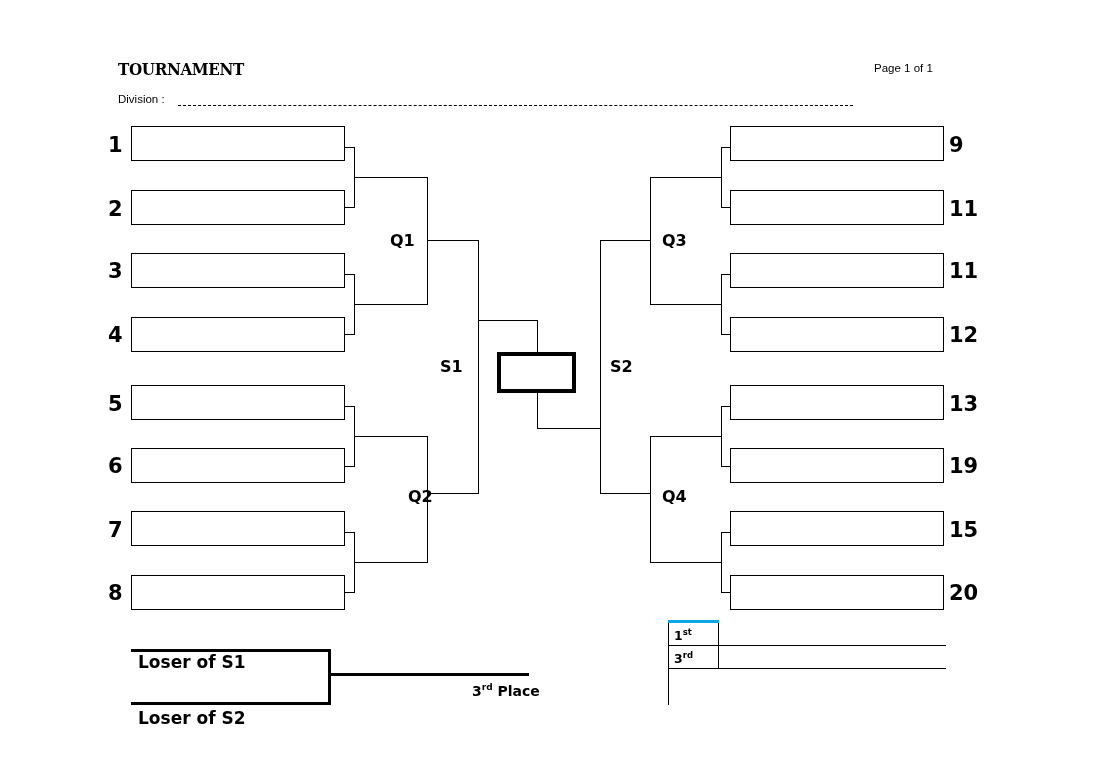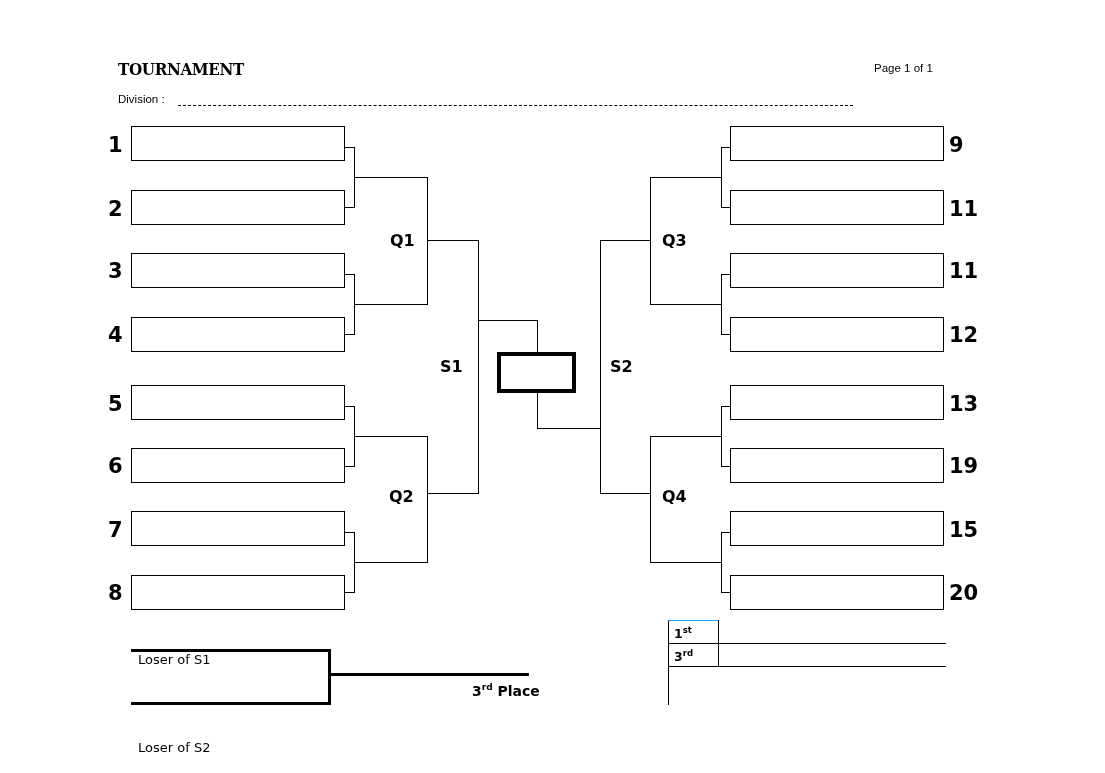--- a/index.html
+++ b/index.html
@@ -108,22 +108,22 @@
     height: 0;
     border-top: 3px solid #000;
   }
   .tp-vline {
     position: absolute;
     width: 0;
     border-left: 3px solid #000;
   }
   .tp-text {
     position: absolute;
-    font-size: 13px;
-    font-weight: normal;
+    font-size: 17px;
+    font-weight: bold;
     font-family: "DejaVu Sans", sans-serif;
     white-space: nowrap;
   }
   .tp-place {
     position: absolute;
     left: 472px;
     top: 682px;
     font-size: 14px;
     font-weight: bold;
     font-family: "DejaVu Sans", sans-serif;
@@ -152,21 +152,21 @@
     border-right: 1px solid #000;
     border-bottom: 1px solid #000;
     padding-left: 6px;
     line-height: 19px;
   }
   .res-table td.rank sup { font-size: 8.5px; }
   .res-table td.blank {
     border-bottom: 1px solid #000;
   }
   .res-table tr:first-child td.blank { border-bottom: 1px solid #000; }
-  .res-table tr:first-child td.rank { border-top: 1px solid #0ea5e9; }
+  .res-table tr:first-child td.rank { border-top: 3px solid #0ea5e9; }
   .res-table tr:first-child td.blank { border-top: 0; }
   .res-left-edge {
     position: absolute;
     left: 668px;
     top: 620px;
     width: 0;
     height: 85px;
     border-left: 1px solid #000;
   }
 </style>
@@ -217,21 +217,21 @@
   <div class="hline" style="left:345px;top:592px;width:9px;"></div>
   <div class="vline" style="left:354px;top:532px;height:61px;"></div>
   <div class="hline" style="left:354px;top:562px;width:74px;"></div>
 
   <div class="vline" style="left:427px;top:177px;height:128px;"></div>
   <div class="hline" style="left:427px;top:240px;width:52px;"></div>
   <div class="rnd-label" style="left:390px;top:231px;">Q1</div>
 
   <div class="vline" style="left:427px;top:436px;height:127px;"></div>
   <div class="hline" style="left:427px;top:493px;width:52px;"></div>
-  <div class="rnd-label" style="left:389px;top:487px;">Q2</div>
+  <div class="rnd-label" style="left:408px;top:487px;">Q2</div>
 
   <div class="vline" style="left:478px;top:240px;height:254px;"></div>
   <div class="hline" style="left:478px;top:320px;width:60px;"></div>
   <div class="vline" style="left:537px;top:320px;height:42px;"></div>
   <div class="rnd-label" style="left:440px;top:357px;">S1</div>
 
   <div class="champ-box"></div>
 
   <div class="seed" style="left:949px;top:135px;">9</div>
   <div class="seed" style="left:949px;top:199px;">11</div>
@@ -282,21 +282,21 @@
   <div class="vline" style="left:600px;top:240px;height:254px;"></div>
   <div class="hline" style="left:537px;top:428px;width:64px;"></div>
   <div class="vline" style="left:537px;top:385px;height:44px;"></div>
   <div class="rnd-label" style="left:610px;top:357px;">S2</div>
 
   <div class="tp-hline" style="left:131px;top:649px;width:200px;"></div>
   <div class="tp-hline" style="left:131px;top:702px;width:200px;"></div>
   <div class="tp-vline" style="left:328px;top:649px;height:56px;"></div>
   <div class="tp-hline" style="left:328px;top:673px;width:201px;"></div>
   <div class="tp-text" style="left:138px;top:652px;">Loser of  S1</div>
-  <div class="tp-text" style="left:138px;top:740px;">Loser of  S2</div>
+  <div class="tp-text" style="left:138px;top:708px;">Loser of  S2</div>
   <div class="tp-place"><span>3</span><sup>rd</sup> <span>Place</span></div>
 
   <div class="res-left-edge"></div>
   <table class="res-table">
     <tbody>
       <tr>
         <td class="rank"><span>1</span><sup>st</sup></td>
         <td class="blank"></td>
       </tr>
       <tr>

